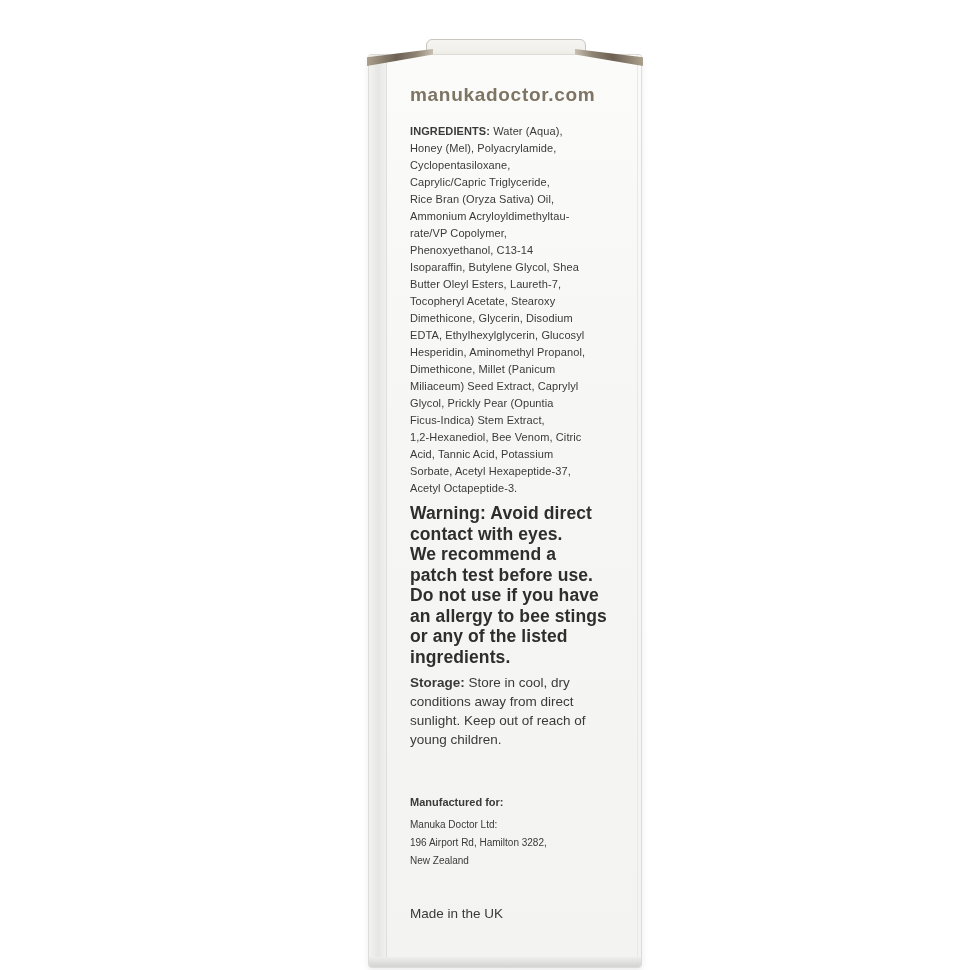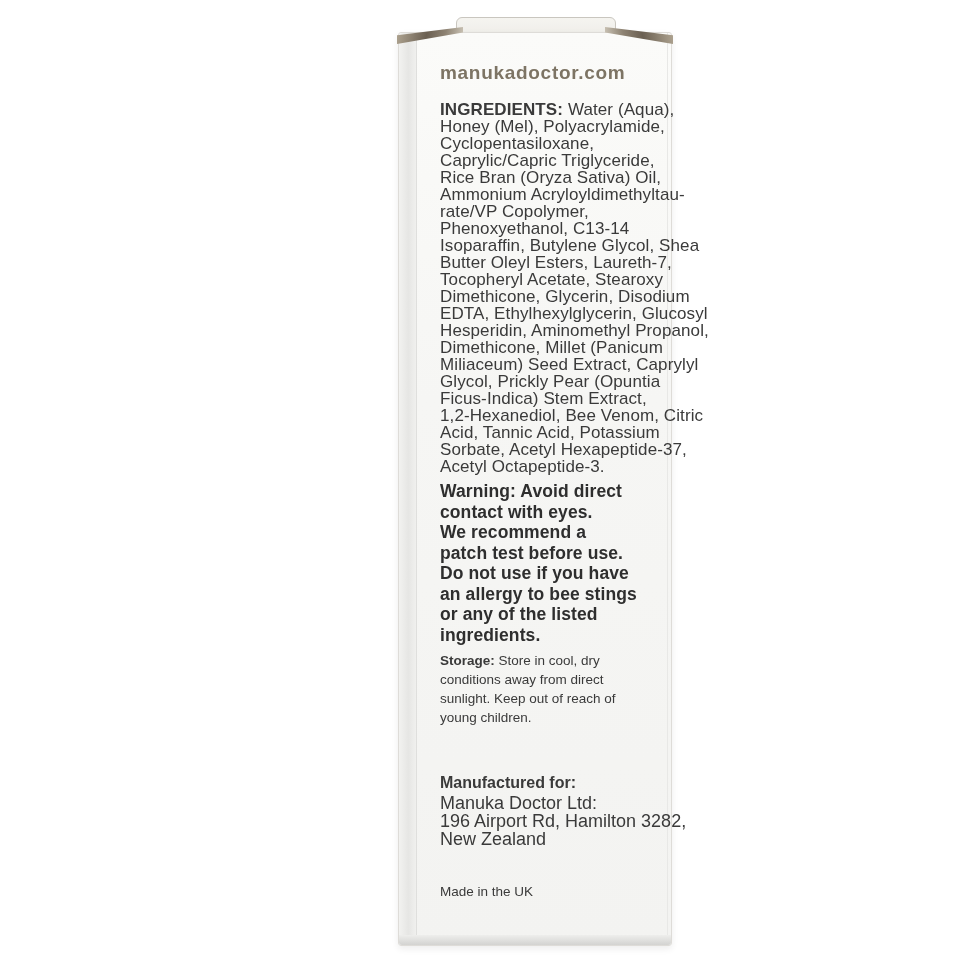--- a/index.html
+++ b/index.html
@@ -16,24 +16,23 @@
     position: relative;
     width: 970px;
     height: 970px;
     background: #ffffff;
   }
 
   
   .box {
     position: absolute;
     left: 368px;
-    top: 24px;
+    top: 46px;
     width: 274px;
     height: 922px;
-    margin-left: 30px;
   }
 
   .lid-flap {
     position: absolute;
     left: 58px;
     top: -7px;
     width: 158px;
     height: 26px;
     background: linear-gradient(180deg, #f5f4f0, #eceae5);
     border: 1px solid #c9c6bf;
@@ -122,42 +121,42 @@
   .logo {
     top: 38px;
     font-size: 19px;
     font-weight: 600;
     letter-spacing: 0.7px;
     color: #7d7464;
   }
 
   .ingredients {
     top: 77px;
-    font-size: 17px;
+    font-size: 11px;
     line-height: 17px;
     letter-spacing: 0.1px;
   }
 
   .warning {
     top: 457px;
     font-size: 17.5px;
     line-height: 20.5px;
     font-weight: 700;
     color: #2e2e2e;
     letter-spacing: 0.1px;
   }
 
   .storage {
     top: 627px;
     font-size: 13.5px;
     line-height: 19px;
   }
 
-  .mfg-label   { top: 750px; font-size: 16px; font-weight: 700; }
-  .mfg-manuka  { top: 770px; font-size: 18px; line-height: 18px; }
+  .mfg-label   { top: 750px; font-size: 11px; font-weight: 700; }
+  .mfg-manuka  { top: 770px; font-size: 10px; line-height: 18px; }
   .mfg-usa     { top: 820px; font-size: 13.5px; line-height: 18px; }
   .made-uk     { top: 860px; font-size: 13.5px; text-align: right; }
 
   .lbl { font-weight: 700; }
   .multiline { white-space: pre; }
 </style>
 </head>
 <body>
 
 <div class="scene">

